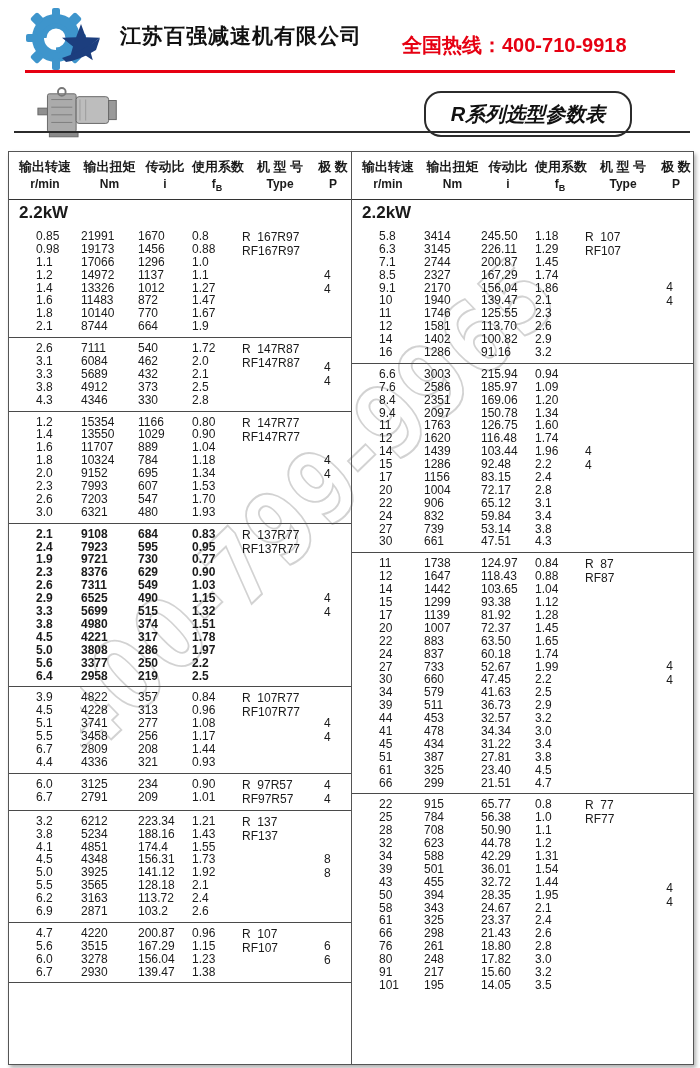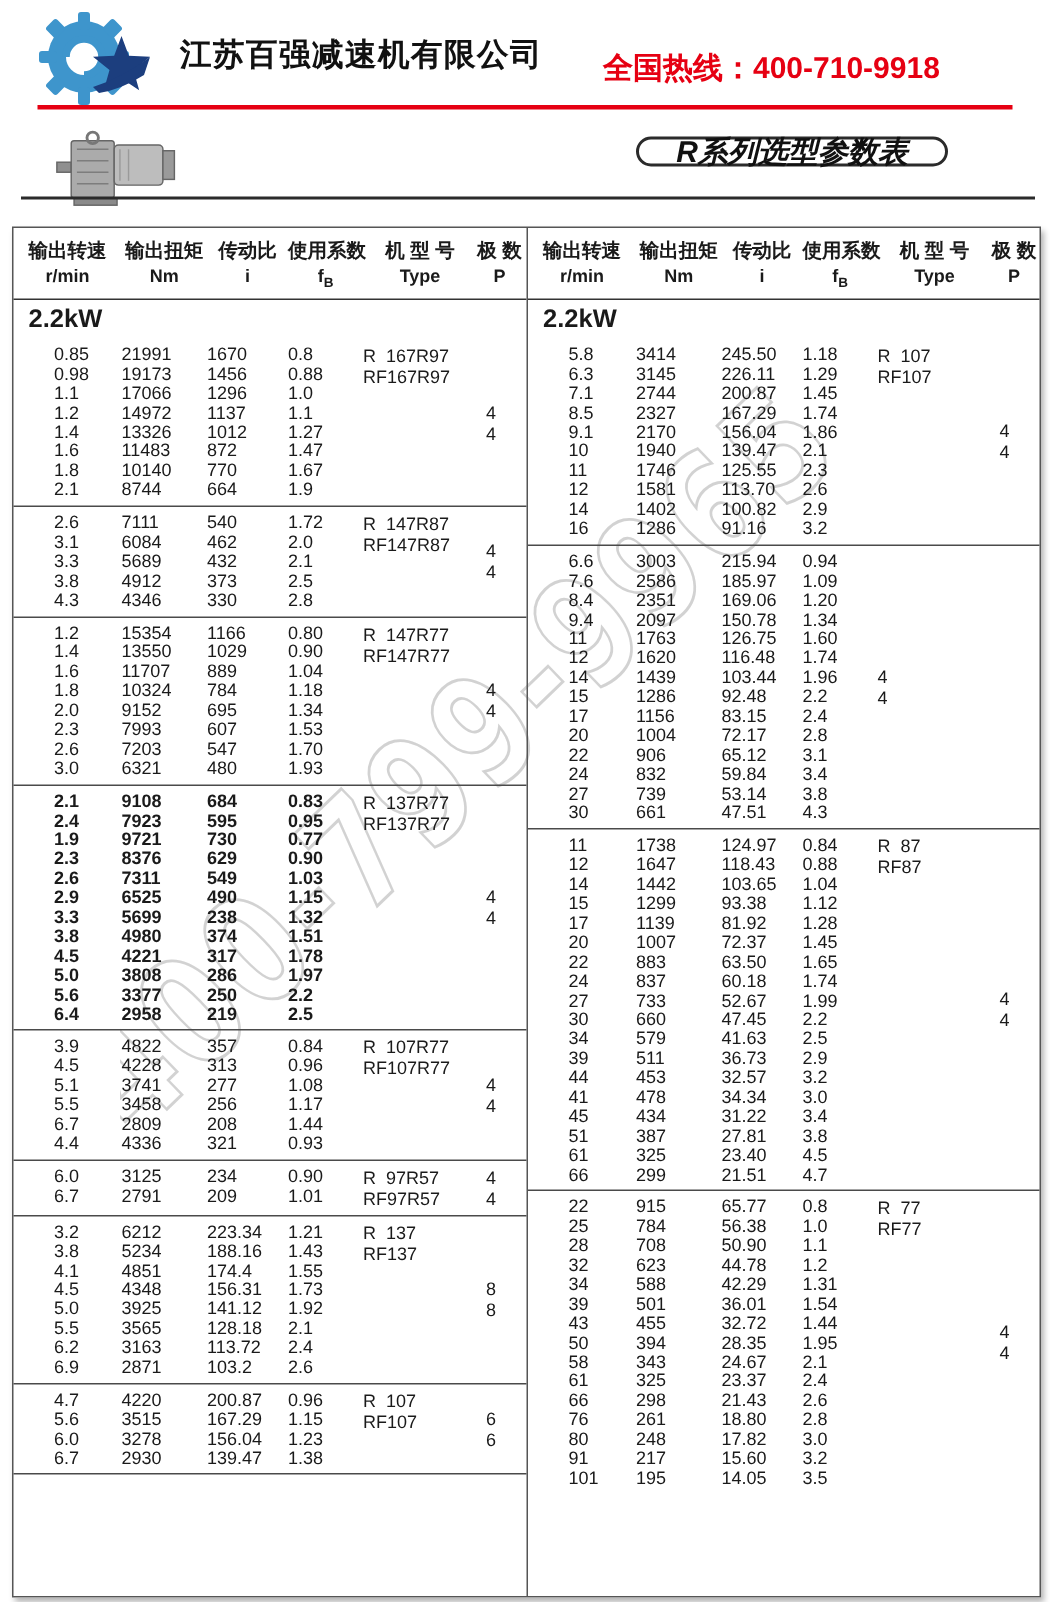--- a/index.html
+++ b/index.html
@@ -6,21 +6,21 @@
   body{
     width:700px;height:1068px;position:relative;background:#fff;overflow:hidden;
     font-family:"Liberation Sans","DejaVu Sans",sans-serif;color:#1a1a1a;
   }
   
   .logo{position:absolute;left:26px;top:6px;width:95px;height:66px;}
   .company{position:absolute;left:120px;top:22px;font-size:21px;font-weight:700;color:#111;letter-spacing:1px;}
   .hotline{position:absolute;left:402px;top:32px;font-size:20px;font-weight:700;color:#e60012;}
   .redline{position:absolute;left:25px;top:70px;width:650px;height:3px;background:#e60012;}
   .product-img{position:absolute;left:36px;top:82px;width:86px;height:58px;}
-  .badge{position:absolute;left:424px;top:91px;width:208px;height:20px;box-sizing:border-box;
+  .badge{position:absolute;left:424px;top:91px;width:208px;height:46px;box-sizing:border-box;
     border:2px solid #2b2b2b;border-radius:17px;display:flex;align-items:center;justify-content:center;
     font-size:20px;font-weight:700;font-style:italic;color:#111;background:#fff;}
   .blackline{position:absolute;left:14px;top:131px;width:676px;height:2px;background:#2b2b2b;}
   
   .watermark{position:absolute;left:80px;top:215px;width:640px;height:640px;z-index:1;pointer-events:none;opacity:.8;}
   
   .sheet{position:absolute;left:8px;top:151px;width:684px;height:912px;z-index:2;
     border:1px solid #555;box-shadow:2px 3px 4px rgba(0,0,0,.3);display:flex;background:transparent;}
   .half{width:342px;box-sizing:border-box;display:flex;flex-direction:column;}
   .half.right{border-left:1px solid #555;}
@@ -247,21 +247,21 @@
             <div class="cell c0">2.6</div>
             <div class="cell c1">7311</div>
             <div class="cell c2">549</div>
             <div class="cell c3">1.03</div>
             <div class="cell c0">2.9</div>
             <div class="cell c1">6525</div>
             <div class="cell c2">490</div>
             <div class="cell c3">1.15</div>
             <div class="cell c0">3.3</div>
             <div class="cell c1">5699</div>
-            <div class="cell c2">238</div>
+            <div class="cell c2">515</div>
             <div class="cell c3">1.32</div>
             <div class="cell c0">3.8</div>
             <div class="cell c1">4980</div>
             <div class="cell c2">374</div>
             <div class="cell c3">1.51</div>
             <div class="cell c0">4.5</div>
             <div class="cell c1">4221</div>
             <div class="cell c2">317</div>
             <div class="cell c3">1.78</div>
             <div class="cell c0">5.0</div>

